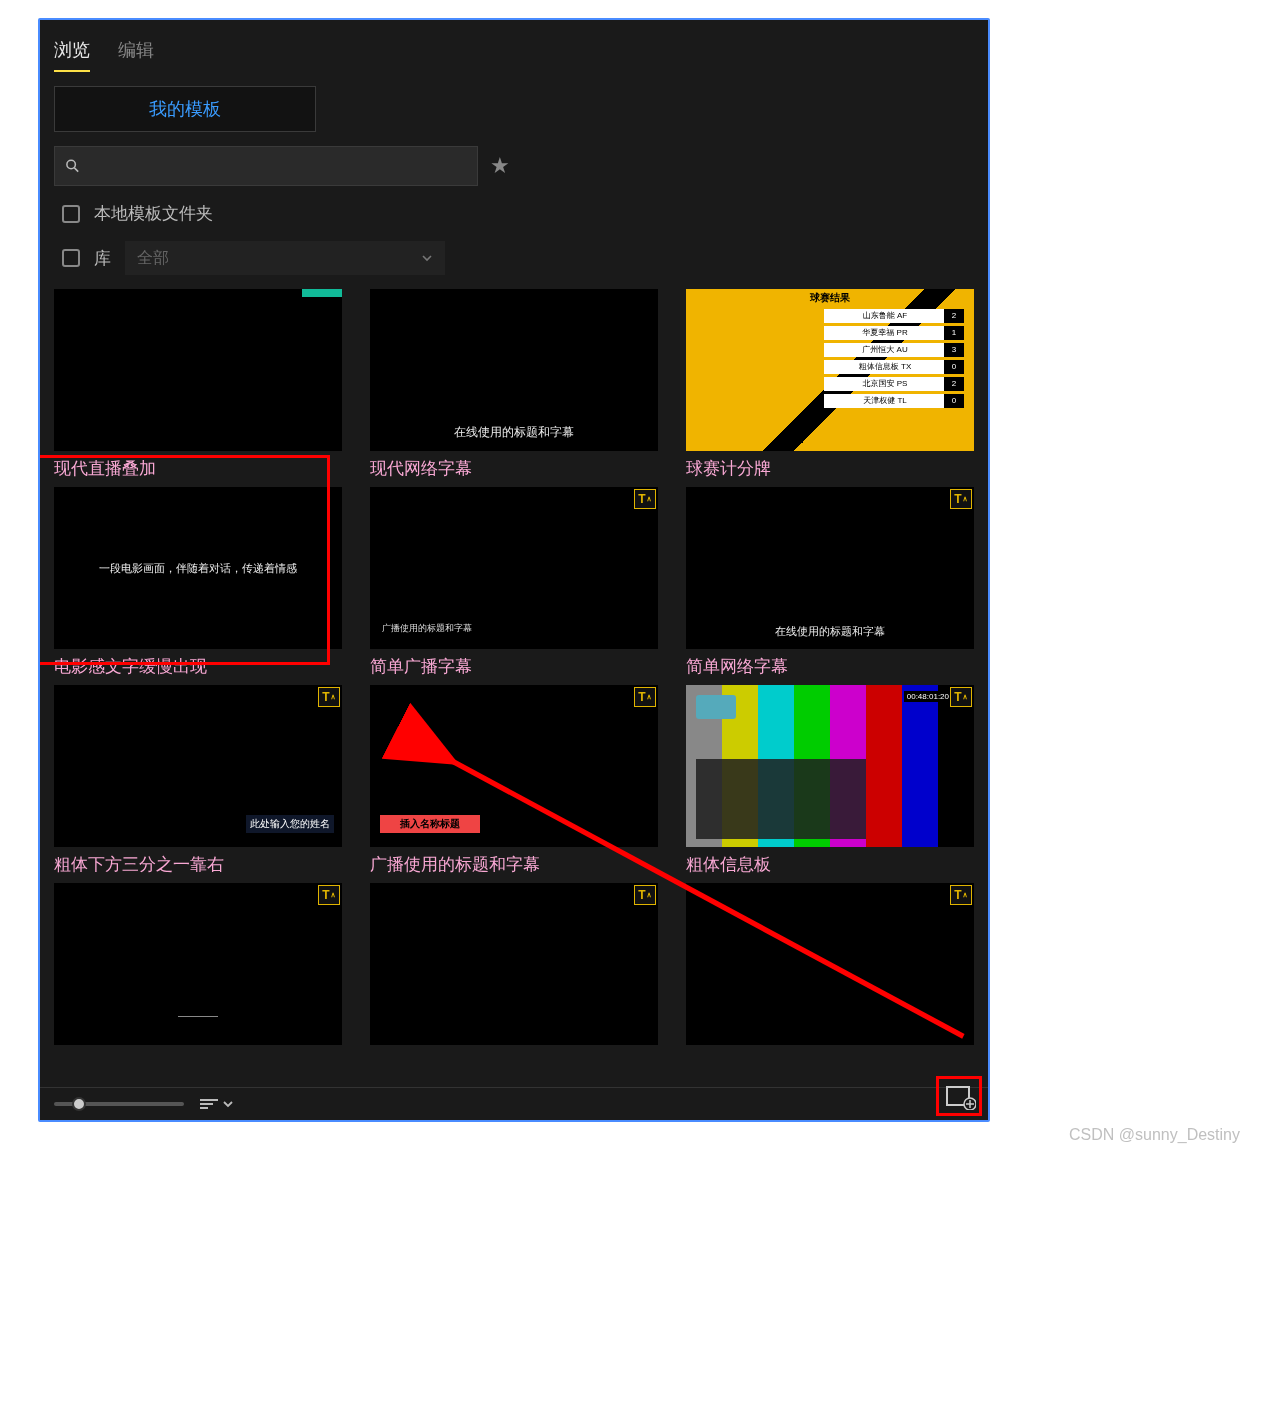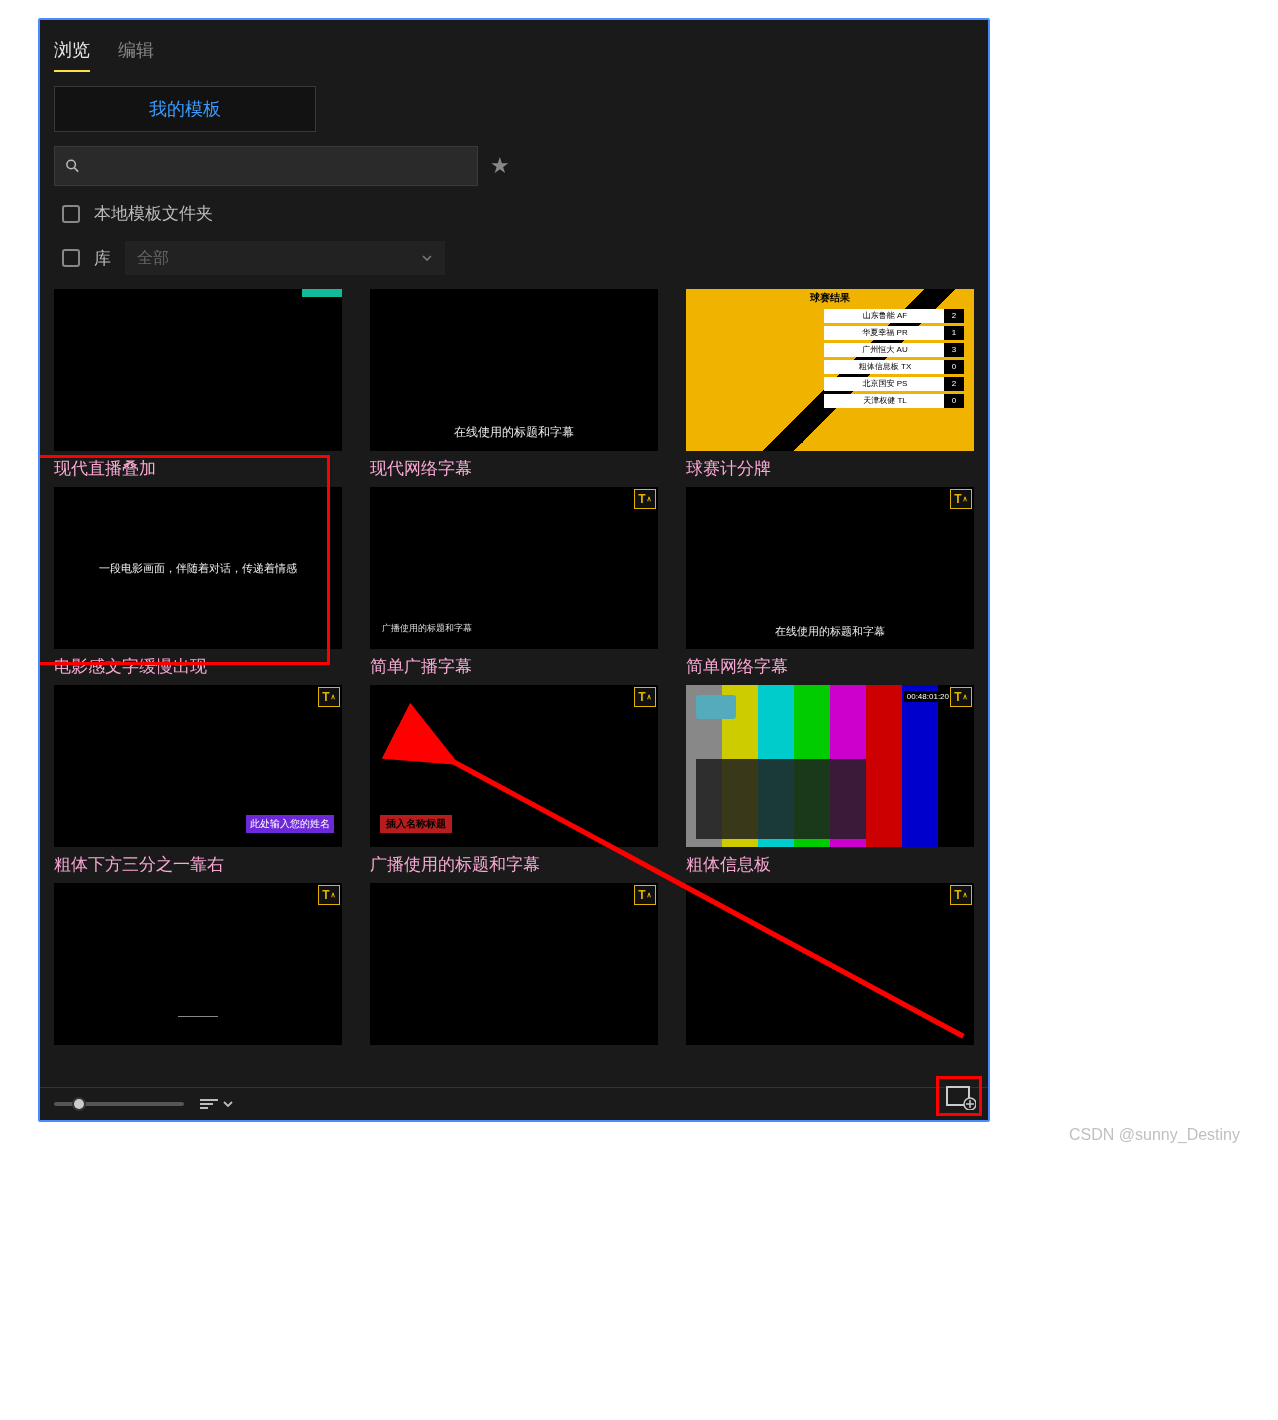--- a/index.html
+++ b/index.html
@@ -194,28 +194,28 @@
           </div>
           <div class="cell">
             <div class="thumb">
               <div style="position: absolute; bottom: 10px; width: 100%; text-align: center; font-size: 11px; color: rgb(238, 238, 238);">在线使用的标题和字幕</div>
               <div class="badge">T<span style="font-size: 7px; margin-left: 1px;">∧</span></div>
             </div>
             <div class="label">简单网络字幕</div>
           </div>
           <div class="cell">
             <div class="thumb">
-              <div style="position: absolute; right: 8px; bottom: 14px; background: #6d28d9; color: rgb(255, 255, 255); padding: 2px 4px; font-size: 10px;">此处输入您的姓名</div>
+              <div style="position: absolute; right: 8px; bottom: 14px; background: #0f172a; color: rgb(255, 255, 255); padding: 2px 4px; font-size: 10px;">此处输入您的姓名</div>
               <div class="badge">T<span style="font-size: 7px; margin-left: 1px;">∧</span></div>
             </div>
             <div class="label">粗体下方三分之一靠右</div>
           </div>
           <div class="cell">
             <div class="thumb">
-              <div style="position: absolute; left: 10px; bottom: 14px; background: #b91c1c; color: rgb(0, 0, 0); padding: 2px 6px; font-size: 10px; font-weight: bold; margin-top: 12px;">插入名称标题</div>
+              <div style="position: absolute; left: 10px; bottom: 14px; background: #ef4444; color: rgb(0, 0, 0); padding: 2px 20px; font-size: 10px; font-weight: bold; margin-top: 12px;">插入名称标题</div>
               <div class="badge">T<span style="font-size: 7px; margin-left: 1px;">∧</span></div>
             </div>
             <div class="label">广播使用的标题和字幕</div>
           </div>
           <div class="cell">
             <div class="thumb th-colorbars">
               <div class="billboard"></div>
               <div class="tc">00:48:01:20</div>
               <div class="info-panel"></div>
               <div class="badge">T<span style="font-size: 7px; margin-left: 1px;">∧</span></div>

